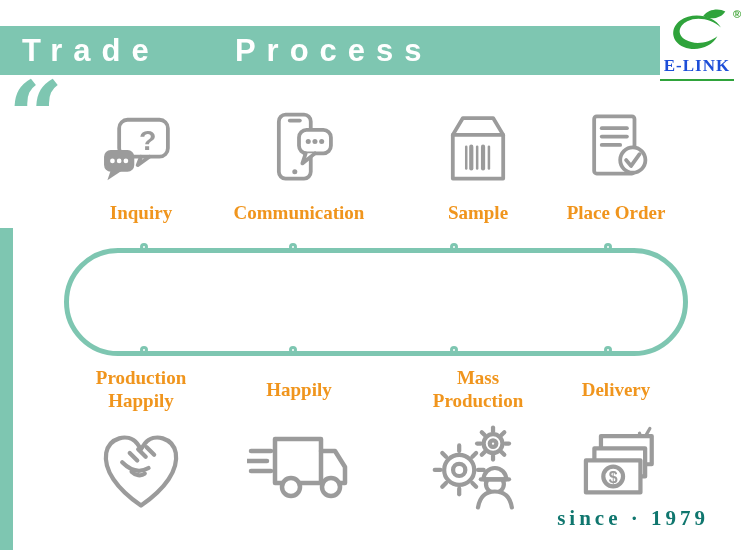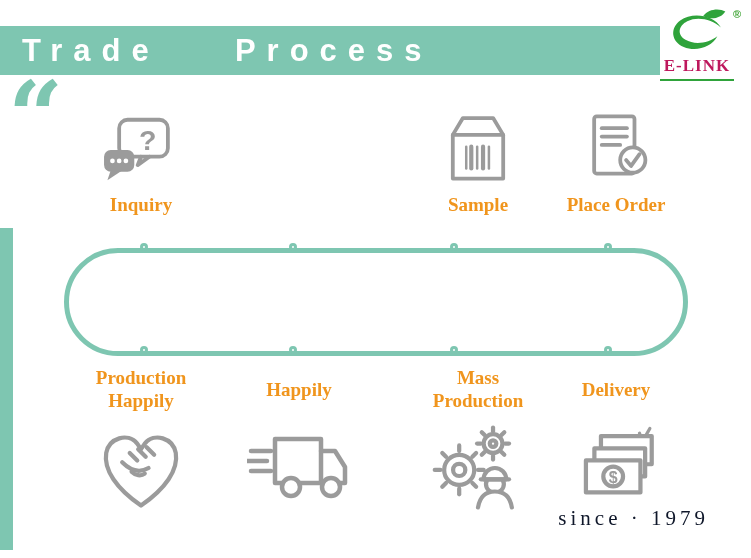--- a/index.html
+++ b/index.html
@@ -9,21 +9,21 @@
   
   .header-bar { position:absolute; left:0; top:26px; width:660px; height:49px;
     background:#7EC6B1; display:flex; align-items:center; padding-left:22px; }
   .header-title { color:#ffffff; font-size:31px; font-weight:bold;
     letter-spacing:11px; word-spacing:18px; white-space:pre; }
 
   
   .logo { position:absolute; top:8px; right:8px; width:92px; text-align:center; }
   .logo-swoosh { width:62px; height:46px; display:block; margin:0 auto; }
   .logo-reg { position:absolute; top:0; right:2px; color:#3FA435; font-size:11px; font-weight:bold; }
-  .logo-brand { display:inline-block; color:#be185d; font-weight:bold; font-size:17px;
+  .logo-brand { display:inline-block; color:#1d4ed8; font-weight:bold; font-size:17px;
     letter-spacing:1px; border-bottom:2px solid #2FA33B; padding:2px 4px 3px 4px;
     font-family:"Liberation Serif", serif; }
 
   
   .open-quote { position:absolute; left:8px; top:74px; color:#7EC6B1;
     font-family:"DejaVu Serif", serif; font-size:96px; line-height:0.9; font-weight:bold; }
 
   
   .left-bar { position:absolute; left:0; top:228px; width:13px; height:322px; background:#7EC6B1; }
 
@@ -38,26 +38,26 @@
   
   .step { position:absolute; width:160px; text-align:center; }
   .step-top { top:106px; }
   .step-bottom-label { position:absolute; width:160px; top:366px; height:48px;
     display:flex; align-items:center; justify-content:center; }
   .step-bottom-icon { position:absolute; width:160px; top:418px; height:100px;
     display:flex; align-items:center; justify-content:center; }
   .s1{left:61px}.s2{left:219px}.s3{left:398px}.s4{left:536px}
   .icon-box { width:160px; height:88px; display:flex; align-items:center; justify-content:center; }
   .step-label { color:#F0951D; font-family:"Liberation Serif", serif; font-weight:700;
-    font-size:19px; line-height:1.2; text-align:center; white-space:pre-line; }
+    font-size:19px; line-height:1.2; text-align:center; white-space:pre-line; margin-top:8px; }
   .step-label-b { margin-top:0; }
 
   
-  .since { position:absolute; right:42px; top:506px; color:#0f172a;
-    font-family:"Liberation Serif", serif; font-weight:normal; font-size:21px; letter-spacing:4px; }
+  .since { position:absolute; right:42px; top:506px; color:#0f766e;
+    font-family:"Liberation Serif", serif; font-weight:bold; font-size:21px; letter-spacing:4px; }
 
   svg { display:block; }
 </style>
 </head>
 <body>
 
 <div class="canvas">
 
   <div class="header-bar">
     <div class="header-title">Trade  Process</div>
@@ -95,20 +95,35 @@
         <rect x="6" y="50" width="36" height="26" rx="8" fill="#9B9B9B" stroke="none"></rect>
         <path d="M14 74 L10 86 L28 74 Z" fill="#9B9B9B" stroke="none"></path>
         <circle cx="16" cy="63" r="2.8" fill="#fff" stroke="none"></circle>
         <circle cx="24" cy="63" r="2.8" fill="#fff" stroke="none"></circle>
         <circle cx="32" cy="63" r="2.8" fill="#fff" stroke="none"></circle>
       </svg>
     </div>
     <div class="step-label">Inquiry</div>
   </div>
 
+  <div class="step step-top s2">
+    <div class="icon-box">
+      <svg width="84" height="84" viewBox="0 0 100 100" fill="none" stroke="#9B9B9B" stroke-width="4.5" stroke-linecap="round" stroke-linejoin="round">
+        <rect x="26" y="8" width="38" height="76" rx="8"></rect>
+        <line x1="39" y1="15" x2="51" y2="15"></line>
+        <circle cx="45" cy="76" r="3" fill="#9B9B9B" stroke="none"></circle>
+        <rect x="50" y="26" width="38" height="28" rx="9" fill="#ffffff"></rect>
+        <path d="M58 54 L54 66 L69 54" fill="#ffffff"></path>
+        <circle cx="61" cy="40" r="3" fill="#9B9B9B" stroke="none"></circle>
+        <circle cx="69" cy="40" r="3" fill="#9B9B9B" stroke="none"></circle>
+        <circle cx="77" cy="40" r="3" fill="#9B9B9B" stroke="none"></circle>
+      </svg>
+    </div>
+    <div class="step-label">Communication</div>
+  </div>
 
   <div class="step step-top s3">
     <div class="icon-box">
       <svg width="84" height="84" viewBox="0 0 100 100" fill="none" stroke="#9B9B9B" stroke-width="4.5" stroke-linecap="round" stroke-linejoin="round">
         <path d="M20 32 L32 12 L68 12 L80 32"></path>
         <rect x="20" y="32" width="60" height="52"></rect>
         <line x1="36" y1="46" x2="36" y2="72" stroke-width="3"></line>
         <line x1="42" y1="46" x2="42" y2="72" stroke-width="5"></line>
         <line x1="49" y1="46" x2="49" y2="72" stroke-width="3"></line>
         <line x1="56" y1="46" x2="56" y2="72" stroke-width="5"></line>

